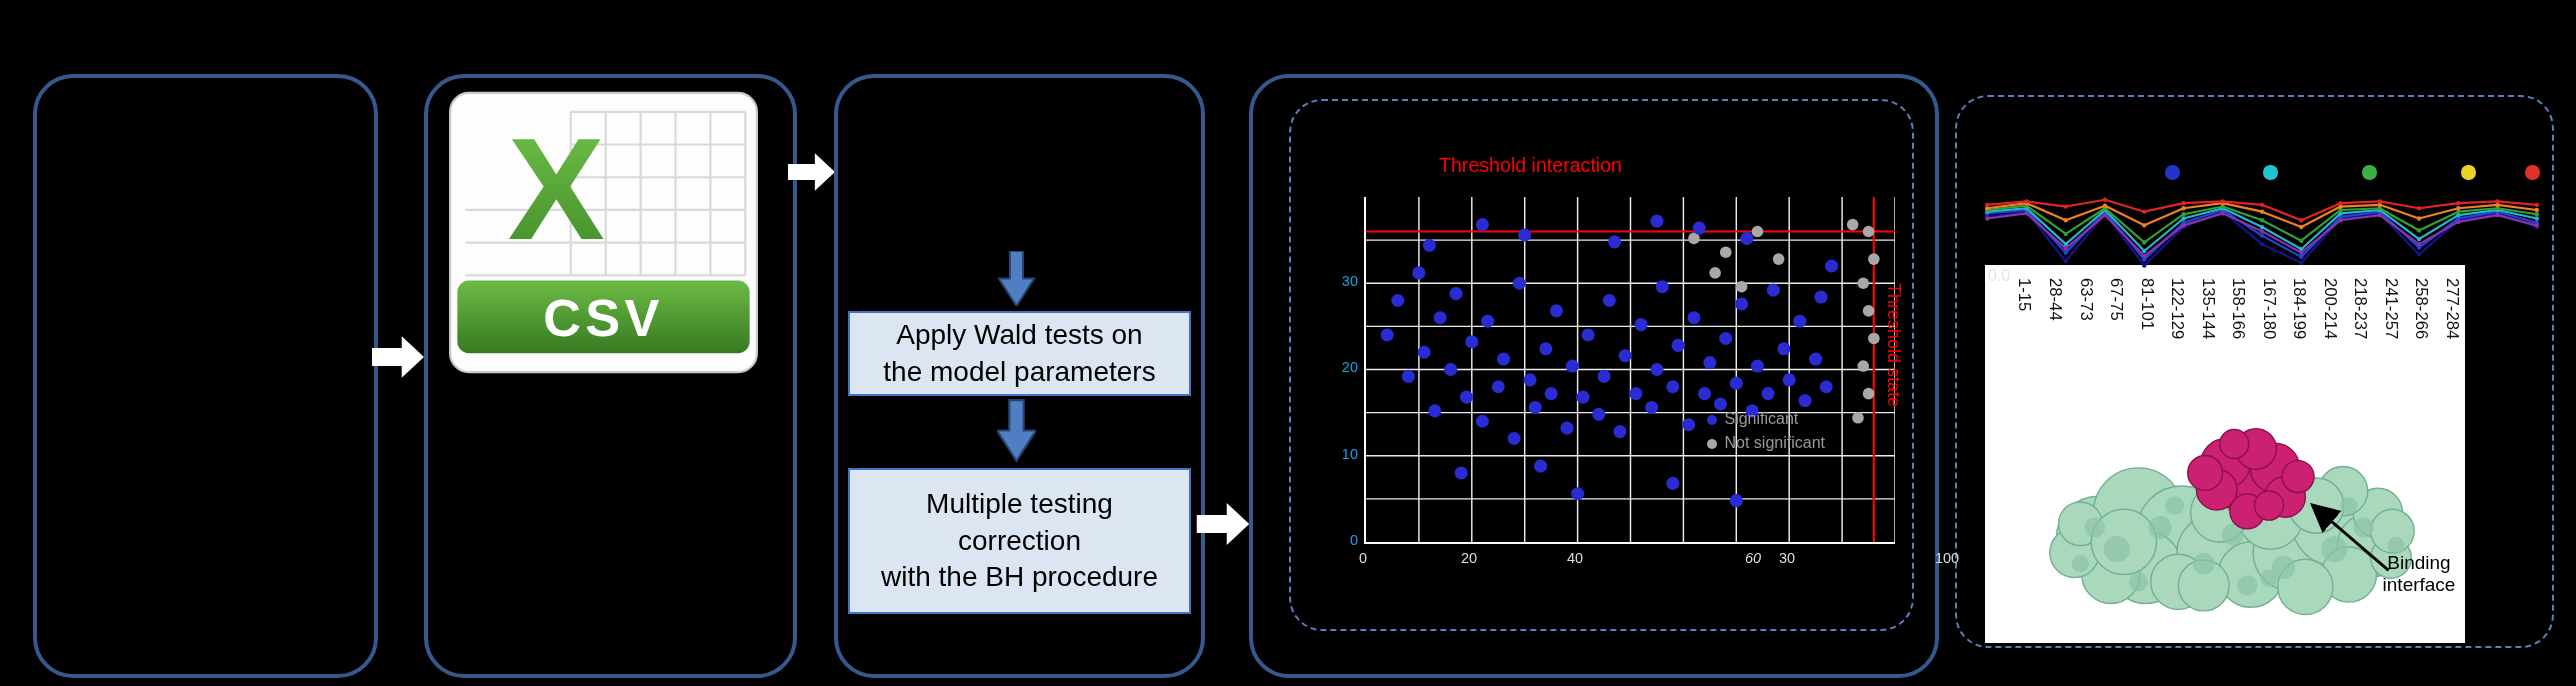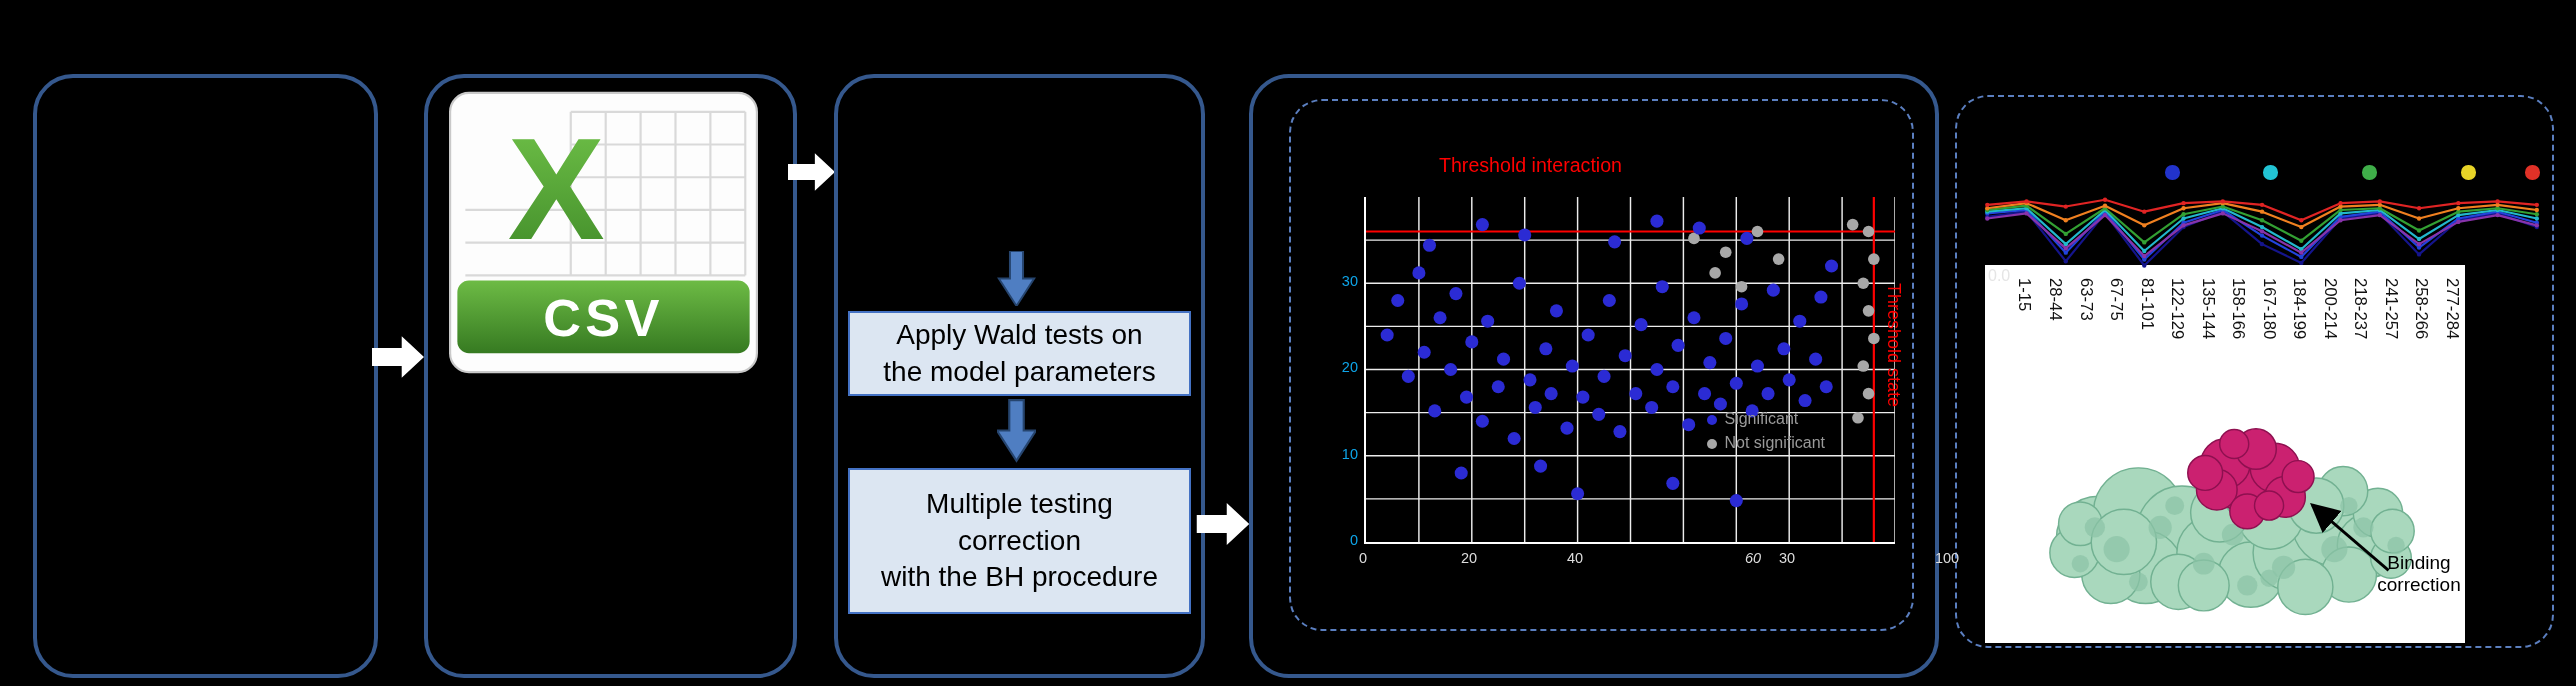--- a/index.html
+++ b/index.html
@@ -411,21 +411,21 @@
       <circle cx="282" cy="55" r="20" fill="#cb2170" stroke="#8e1050" stroke-width="2"></circle>
     </svg>
   <svg id="annot-arrow" viewBox="0 0 660 520">
     <defs>
       <marker id="ah" markerWidth="12" markerHeight="12" refX="9" refY="5" orient="auto">
         <polygon points="0,0 10,5 0,10" fill="#000"></polygon>
       </marker>
     </defs>
     <line x1="555" y1="420" x2="450" y2="330" stroke="#000" stroke-width="4" marker-end="url(#ah)"></line>
   </svg>
-  <div id="binding-label">Binding correction</div>
+  <div id="binding-label">Binding interface</div>
 
 <div class="xtick" style="left: 1345px;">0</div>
     <div class="xtick" style="left: 1451px;">20</div>
     <div class="xtick" style="left: 1557px;">40</div>
     <div class="xtick" style="left: 1735px; font-style: italic;">60</div>
     <div class="xtick" style="left: 1769px;">30</div>
     <div class="xtick" style="left: 1891px; margin-left: 38px;">100</div>
     <div class="ytick" style="top: 273px;">30</div>
     <div class="ytick" style="top: 359px;">20</div>
     <div class="ytick" style="top: 446px; text-align: right;">10</div>

